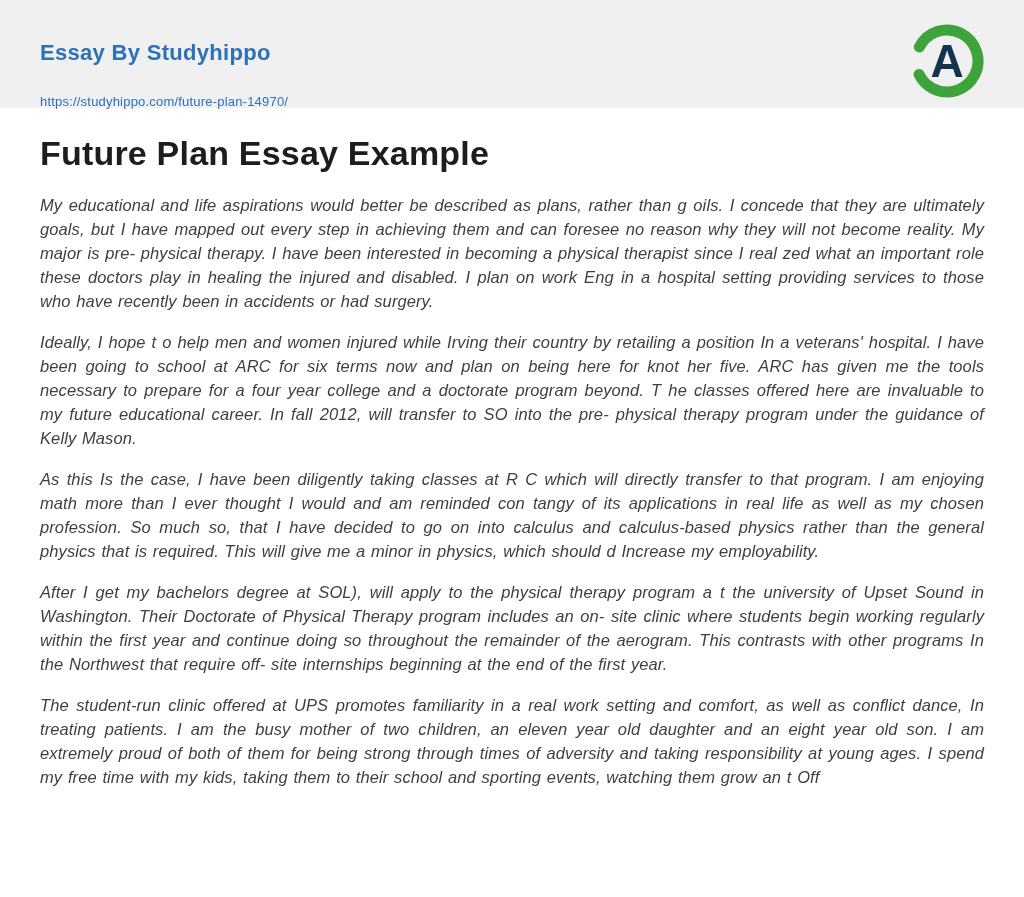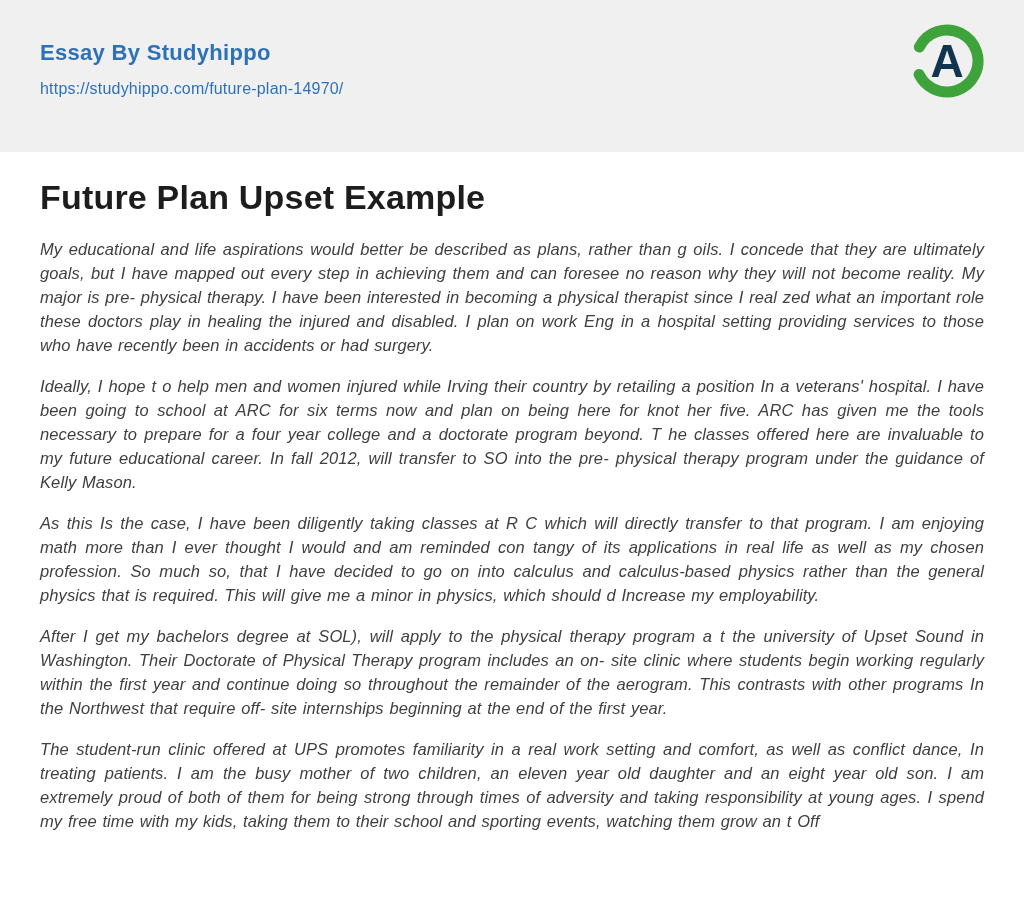--- a/index.html
+++ b/index.html
@@ -20,33 +20,33 @@
     height: 897px;
     overflow: hidden;
     position: relative;
   }
 
   
   .page-header {
     position: relative;
     background: var(--header-bg);
     padding: 40px 40px 12px 40px;
-    height: 152px;
+    height: 108px;
   }
   .byline {
     color: var(--accent-blue);
     font-size: 22px;
     font-weight: bold;
     letter-spacing: 0.3px;
   }
   .source-url {
     display: inline-block;
-    margin-top: 14px;
+    margin-top: 28px;
     color: var(--accent-blue);
-    font-size: 16px;
+    font-size: 13px;
     text-decoration: none;
     letter-spacing: 0.2px;
     text-align: center;
   }
   .logo-wrap {
     position: absolute;
     top: 22px;
     right: 38px;
     width: 78px;
     height: 78px;
@@ -97,21 +97,21 @@
 
   <div class="logo-wrap">
     <svg width="78" height="78" viewBox="0 0 78 78">
       <circle class="logo-ring" cx="39" cy="39" r="31" stroke-dasharray="166 29" transform="rotate(207 39 39)"></circle>
       <text class="logo-letter" x="39" y="55" text-anchor="middle">A</text>
     </svg>
   </div>
 </header>
 
 <main class="article">
-  <h1 class="essay-title">Future Plan Upset Example</h1>
+  <h1 class="essay-title">Future Plan Essay Example</h1>
 
   <p class="essay-paragraph">My educational and life aspirations would better be described as plans, rather than g oils. I concede that they are ultimately goals, but I have mapped out every step in achieving them and can foresee no reason why they will not become reality. My major is pre- physical therapy. I have been interested in becoming a physical therapist since I real zed what an important role these doctors play in healing the injured and disabled. I plan on work Eng in a hospital setting providing services to those who have recently been in accidents or had surgery.</p>
 
   <p class="essay-paragraph">Ideally, I hope t o help men and women injured while Irving their country by retailing a position In a veterans' hospital. I have been going to school at ARC for six terms now and plan on being here for knot her five. ARC has given me the tools necessary to prepare for a four year college and a doctorate program beyond. T he classes offered here are invaluable to my future educational career. In fall 2012, will transfer to SO into the pre- physical therapy program under the guidance of Kelly Mason.</p>
 
   <p class="essay-paragraph">As this Is the case, I have been diligently taking classes at R C which will directly transfer to that program. I am enjoying math more than I ever thought I would and am reminded con tangy of its applications in real life as well as my chosen profession. So much so, that I have decided to go on into calculus and calculus-based physics rather than the general physics that is required. This will give me a minor in physics, which should d Increase my employability.</p>
 
   <p class="essay-paragraph">After I get my bachelors degree at SOL), will apply to the physical therapy program a t the university of Upset Sound in Washington. Their Doctorate of Physical Therapy program includes an on- site clinic where students begin working regularly within the first year and continue doing so throughout the remainder of the aerogram. This contrasts with other programs In the Northwest that require off- site internships beginning at the end of the first year.</p>
 
   <p class="essay-paragraph">The student-run clinic offered at UPS promotes familiarity in a real work setting and comfort, as well as conflict dance, In treating patients. I am the busy mother of two children, an eleven year old daughter and an eight year old son. I am extremely proud of both of them for being strong through times of adversity and taking responsibility at young ages. I spend my free time with my kids, taking them to their school and sporting events, watching them grow an t Off</p>

